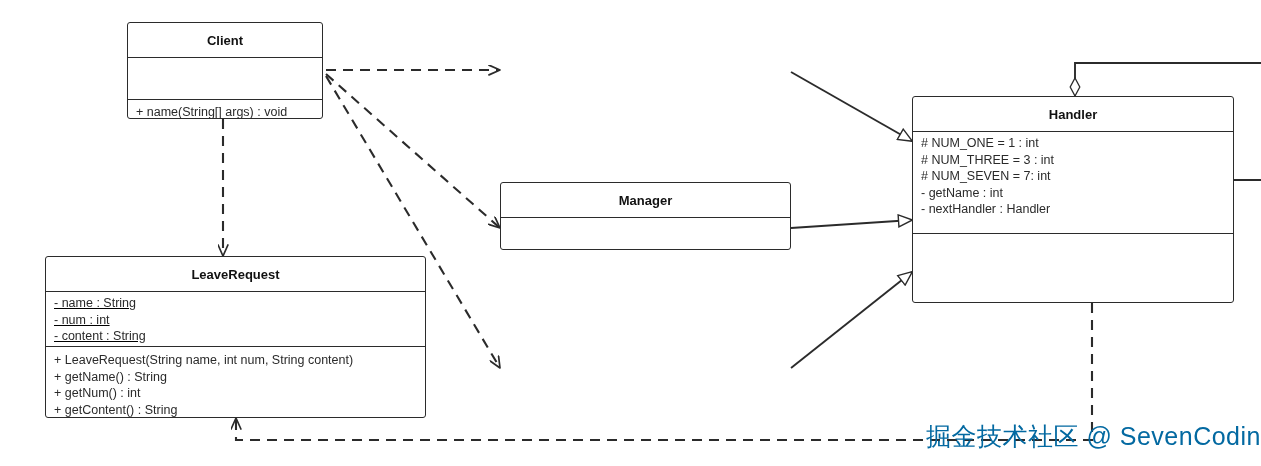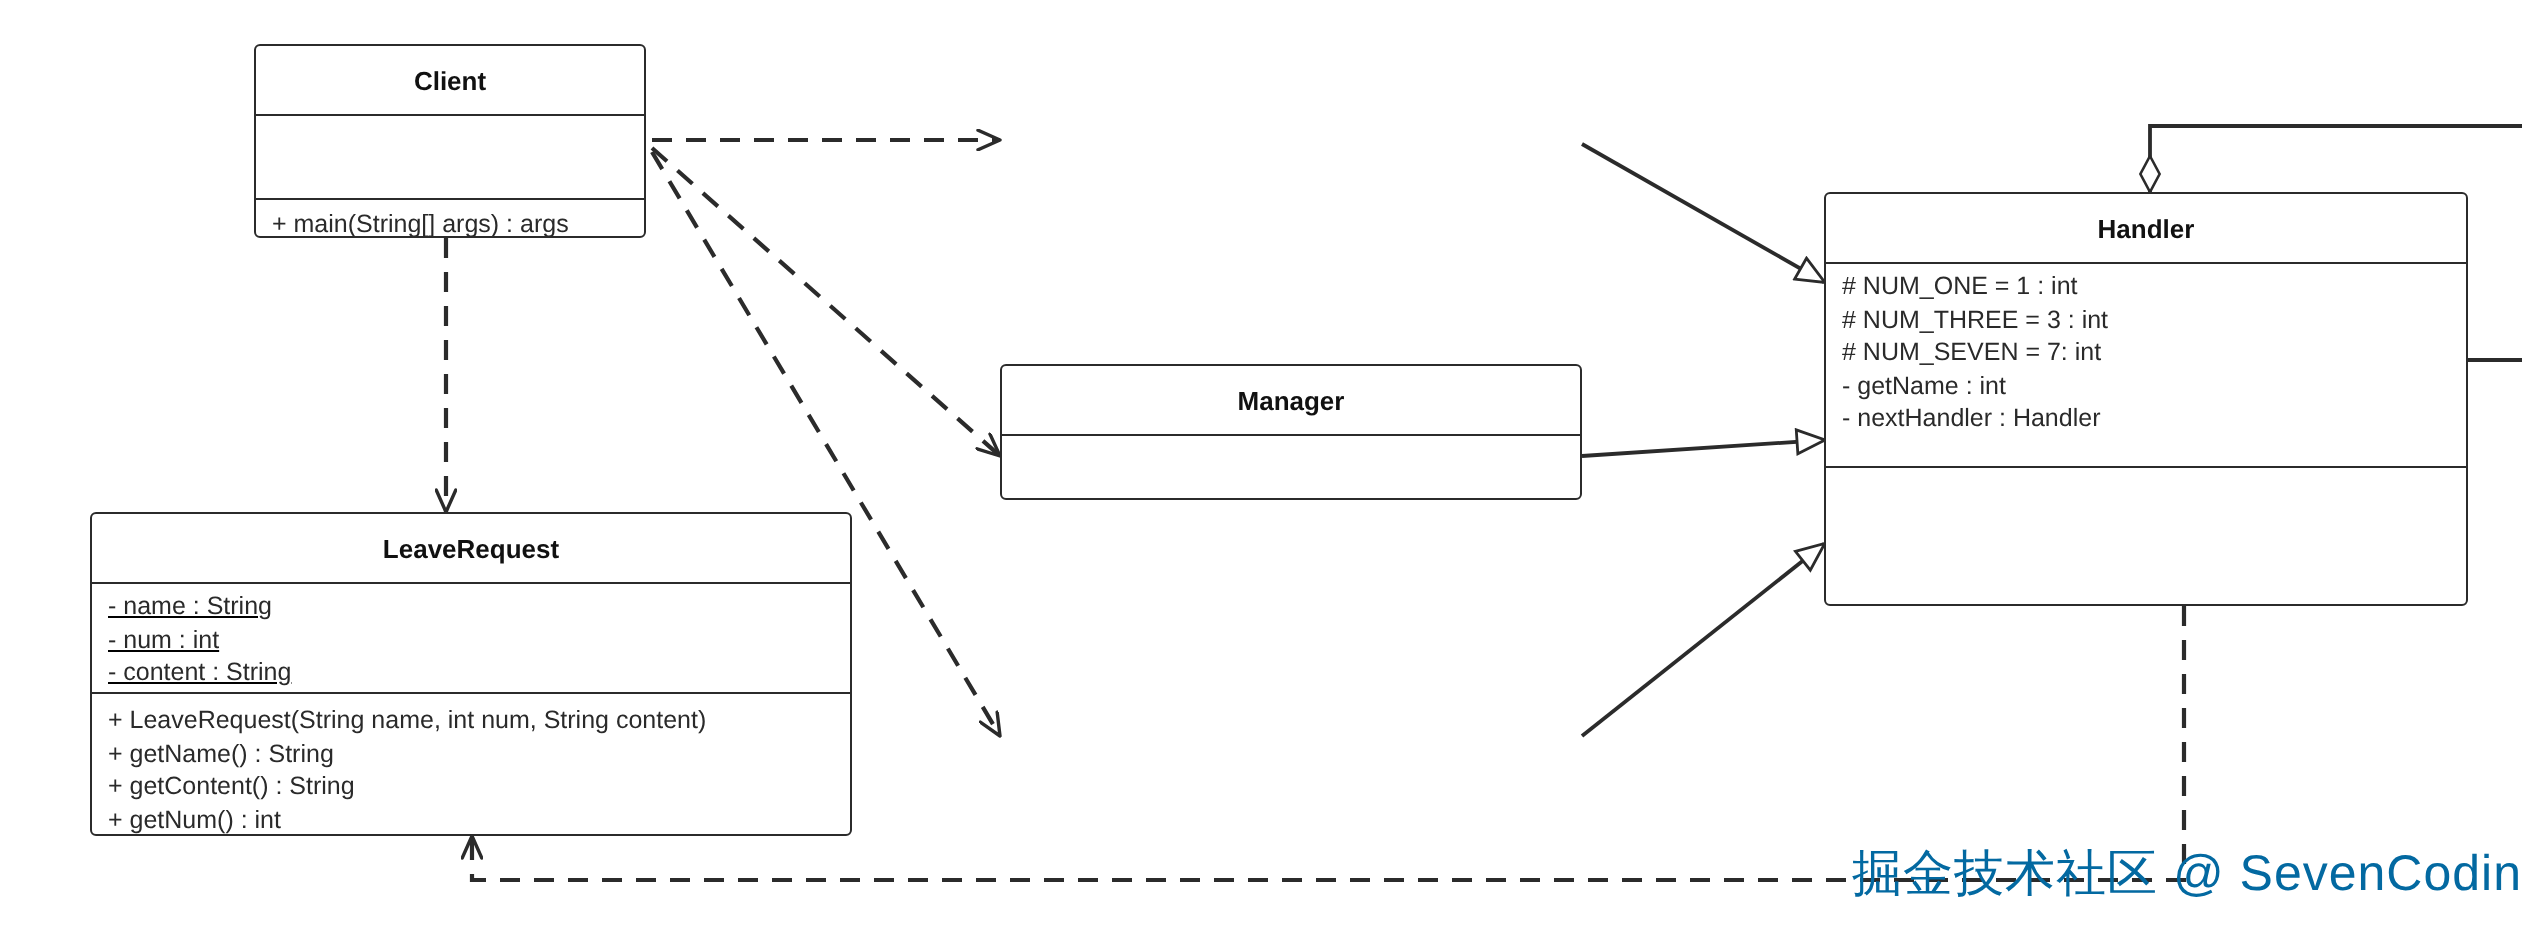--- a/index.html
+++ b/index.html
@@ -109,21 +109,21 @@
     <path d="M 1237,180 L 1237,63 L 1049,63 L 1049,96" fill="none" stroke="#2b2b2b" stroke-width="1.9" marker-end="url(#m-hollow-diamond)"></path>
     <path d="M 1237,180 L 1198,180" fill="none" stroke="#2b2b2b" stroke-width="1.9"></path>
 
     <path d="M 1066,303 L 1066,440 L 210,440 L 210,418" fill="none" stroke="#2b2b2b" stroke-width="2.1" stroke-dasharray="10,7" marker-end="url(#m-open-arrow)"></path>
   </svg>
 
   <div class="uml-class" style="left:101px; top:22px; width:196px; height:97px;">
     <div class="cls-title">Client</div>
     <div class="cls-attrs empty-compartment"></div>
     <div class="cls-ops">
-      <div class="member">+ main(String[] args) : args</div>
+      <div class="member">+ name(String[] args) : void</div>
     </div>
   </div>
 
 
   <div class="uml-class" style="left:474px; top:182px; width:291px; height:68px;">
     <div class="cls-title">Manager</div>
     <div class="cls-attrs empty-compartment"></div>
     <div class="cls-ops">
       <div class="member">+ Manager()</div>
 
@@ -145,20 +145,20 @@
   <div class="uml-class" style="left:19px; top:256px; width:381px; height:162px;">
     <div class="cls-title">LeaveRequest</div>
     <div class="cls-attrs" style="height:48px; padding-top:3px;text-decoration:underline;">
       <div class="member">- name : String</div>
       <div class="member">- num : int</div>
       <div class="member">- content : String</div>
     </div>
     <div class="cls-ops" style="padding-top:5px;">
       <div class="member">+ LeaveRequest(String name, int num, String content)</div>
       <div class="member">+ getName() : String</div>
+      <div class="member">+ getNum() : int</div>
       <div class="member">+ getContent() : String</div>
-      <div class="member">+ getNum() : int</div>
     </div>
   </div>
 
   <div class="watermark" style="left:900px; top:420px;">掘金技术社区 @ SevenCoding</div>
 
 </div>
 
 </body></html>

